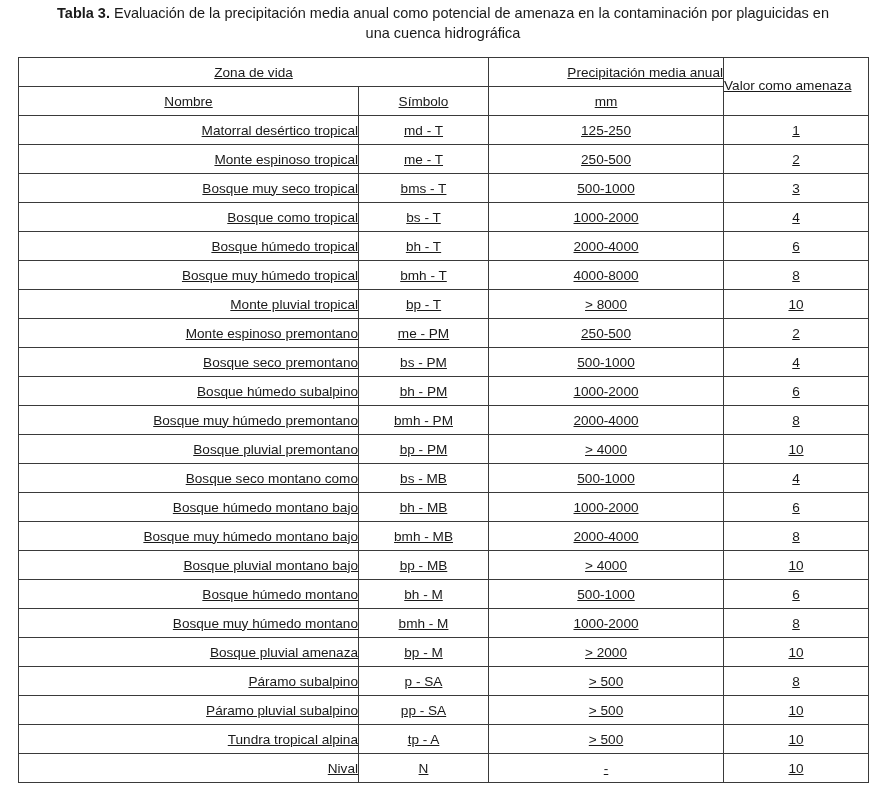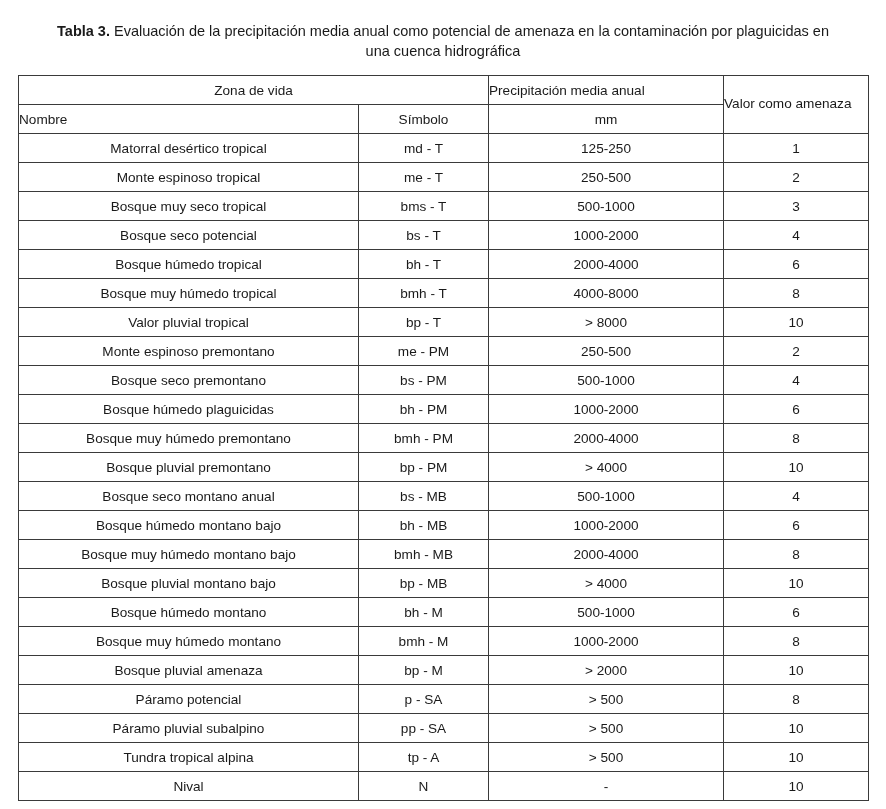--- a/index.html
+++ b/index.html
@@ -11,68 +11,69 @@
     width: 886px;
     height: 809px;
     font-family: "Liberation Sans", sans-serif;
     color: #1a1a1a;
     overflow: hidden;
   }
   .page {
     width: 886px;
     height: 809px;
     box-sizing: border-box;
-    padding: 22px 18px 0 18px;
+    padding: 4px 18px 0 18px;
   }
   .caption {
     text-align: center;
     font-size: 14.5px;
     line-height: 1.35;
     margin: 0 auto 14px auto;
     width: 800px;
     color: #1a1a1a;
   }
   .caption .label {
     font-weight: bold;
   }
   table.t3 {
     border-collapse: collapse;
     width: 850px;
     margin: 12px auto;
     table-layout: fixed;
+    text-decoration: underline;
   }
   table.t3 th, table.t3 td {
     border: 1px solid #3a3a3a;
     font-size: 13.6px;
     font-weight: normal;
     color: #1a1a1a;
     padding: 0;
     height: 28px;
     vertical-align: middle;
   }
   th.h-zona {
     text-align: center;
   }
   th.h-prec {
-    text-align: left;
+    text-align: right;
   }
   th.h-valor {
     text-align: left;
     line-height: 1.25;
     padding: 2px 4px;
   }
   td.c-nombre {
-    text-align: center;
+    text-align: right;
     padding-left: 10px;
   }
   td.c-simbolo, td.c-mm, td.c-valor {
     text-align: center;
   }
   td.sub-nombre {
-    text-align: left;
+    text-align: center;
     padding-left: 10px;
   }
   td.sub-center {
     text-align: center;
   }
   col.w-nombre { width: 340px; }
   col.w-simbolo { width: 130px; }
   col.w-mm { width: 235px; }
   col.w-valor { width: 145px; }
 </style>
@@ -117,75 +118,75 @@
           <td class="c-mm">250-500</td>
           <td class="c-valor">2</td>
         </tr>
         <tr>
           <td class="c-nombre">Bosque muy seco tropical</td>
           <td class="c-simbolo">bms - T</td>
           <td class="c-mm">500-1000</td>
           <td class="c-valor">3</td>
         </tr>
         <tr>
-          <td class="c-nombre">Bosque seco potencial</td>
+          <td class="c-nombre">Bosque como tropical</td>
           <td class="c-simbolo">bs - T</td>
           <td class="c-mm">1000-2000</td>
           <td class="c-valor">4</td>
         </tr>
         <tr>
           <td class="c-nombre">Bosque húmedo tropical</td>
           <td class="c-simbolo">bh - T</td>
           <td class="c-mm">2000-4000</td>
           <td class="c-valor">6</td>
         </tr>
         <tr>
           <td class="c-nombre">Bosque muy húmedo tropical</td>
           <td class="c-simbolo">bmh - T</td>
           <td class="c-mm">4000-8000</td>
           <td class="c-valor">8</td>
         </tr>
         <tr>
-          <td class="c-nombre">Valor pluvial tropical</td>
+          <td class="c-nombre">Monte pluvial tropical</td>
           <td class="c-simbolo">bp - T</td>
           <td class="c-mm">&gt; 8000</td>
           <td class="c-valor">10</td>
         </tr>
         <tr>
           <td class="c-nombre">Monte espinoso premontano</td>
           <td class="c-simbolo">me - PM</td>
           <td class="c-mm">250-500</td>
           <td class="c-valor">2</td>
         </tr>
         <tr>
           <td class="c-nombre">Bosque seco premontano</td>
           <td class="c-simbolo">bs - PM</td>
           <td class="c-mm">500-1000</td>
           <td class="c-valor">4</td>
         </tr>
         <tr>
-          <td class="c-nombre">Bosque húmedo plaguicidas</td>
+          <td class="c-nombre">Bosque húmedo subalpino</td>
           <td class="c-simbolo">bh - PM</td>
           <td class="c-mm">1000-2000</td>
           <td class="c-valor">6</td>
         </tr>
         <tr>
           <td class="c-nombre">Bosque muy húmedo premontano</td>
           <td class="c-simbolo">bmh - PM</td>
           <td class="c-mm">2000-4000</td>
           <td class="c-valor">8</td>
         </tr>
         <tr>
           <td class="c-nombre">Bosque pluvial premontano</td>
           <td class="c-simbolo">bp - PM</td>
           <td class="c-mm">&gt; 4000</td>
           <td class="c-valor">10</td>
         </tr>
         <tr>
-          <td class="c-nombre">Bosque seco montano anual</td>
+          <td class="c-nombre">Bosque seco montano como</td>
           <td class="c-simbolo">bs - MB</td>
           <td class="c-mm">500-1000</td>
           <td class="c-valor">4</td>
         </tr>
         <tr>
           <td class="c-nombre">Bosque húmedo montano bajo</td>
           <td class="c-simbolo">bh - MB</td>
           <td class="c-mm">1000-2000</td>
           <td class="c-valor">6</td>
         </tr>
@@ -213,21 +214,21 @@
           <td class="c-mm">1000-2000</td>
           <td class="c-valor">8</td>
         </tr>
         <tr>
           <td class="c-nombre">Bosque pluvial amenaza</td>
           <td class="c-simbolo">bp - M</td>
           <td class="c-mm">&gt; 2000</td>
           <td class="c-valor">10</td>
         </tr>
         <tr>
-          <td class="c-nombre">Páramo potencial</td>
+          <td class="c-nombre">Páramo subalpino</td>
           <td class="c-simbolo">p - SA</td>
           <td class="c-mm">&gt; 500</td>
           <td class="c-valor">8</td>
         </tr>
         <tr>
           <td class="c-nombre">Páramo pluvial subalpino</td>
           <td class="c-simbolo">pp - SA</td>
           <td class="c-mm">&gt; 500</td>
           <td class="c-valor">10</td>
         </tr>

